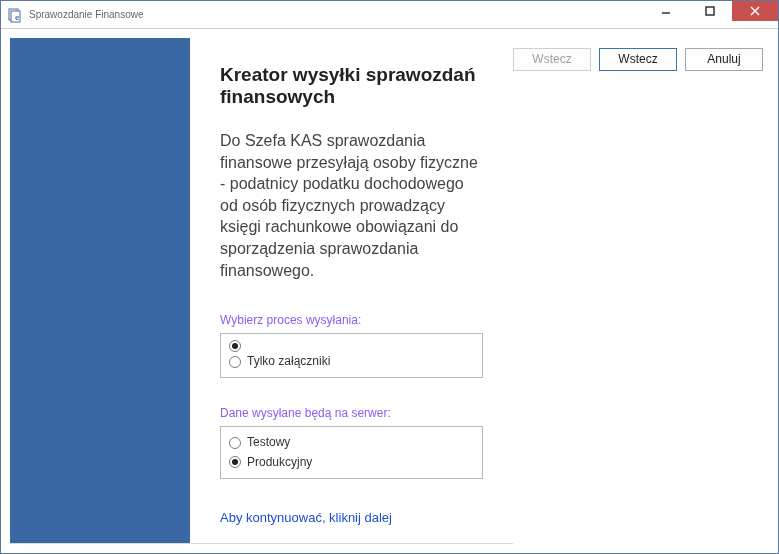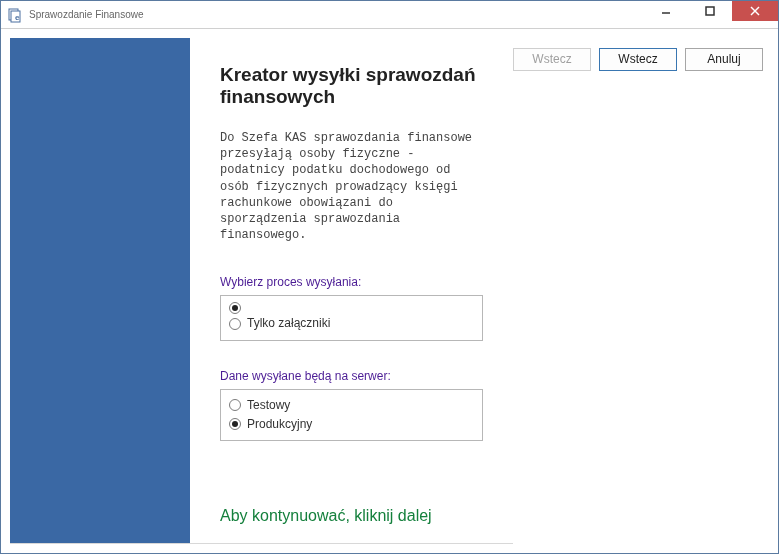--- a/index.html
+++ b/index.html
@@ -88,29 +88,28 @@
       display: flex;
       flex-direction: column;
     }
     .main-title {
       font-size: 19px;
       font-weight: bold;
       color: #222;
       margin-bottom: 22px;
     }
     .intro-text {
-      font-size: 12px;
+      font-size: 16px;
       color: #444;
       line-height: 1.35;
       margin-bottom: 32px;
-      font-family: Liberation Mono, monospace;
     }
     .section-label {
       font-size: 12px;
-      color: #4c1d95;
+      color: #8b5cf6;
       margin-bottom: 6px;
     }
     .option-box {
       border: 1px solid #b7b7b7;
       padding: 6px 8px;
       margin-bottom: 28px;
     }
     .radio-row {
       display: flex;
       align-items: center;
@@ -131,22 +130,22 @@
       background: #fff;
       flex-shrink: 0;
     }
     .radio-dot {
       width: 6px;
       height: 6px;
       border-radius: 50%;
       background: #222;
     }
     .continue-hint {
-      font-size: 16px;
-      color: #15803d;
+      font-size: 13px;
+      color: #1d4ed8;
       margin-top: auto;
       margin-bottom: 8px;
     }
     .footer {
       height: 42px;
       display: flex;
       align-items: center;
       justify-content: flex-end;
       gap: 8px;
       padding-right: 6px;

